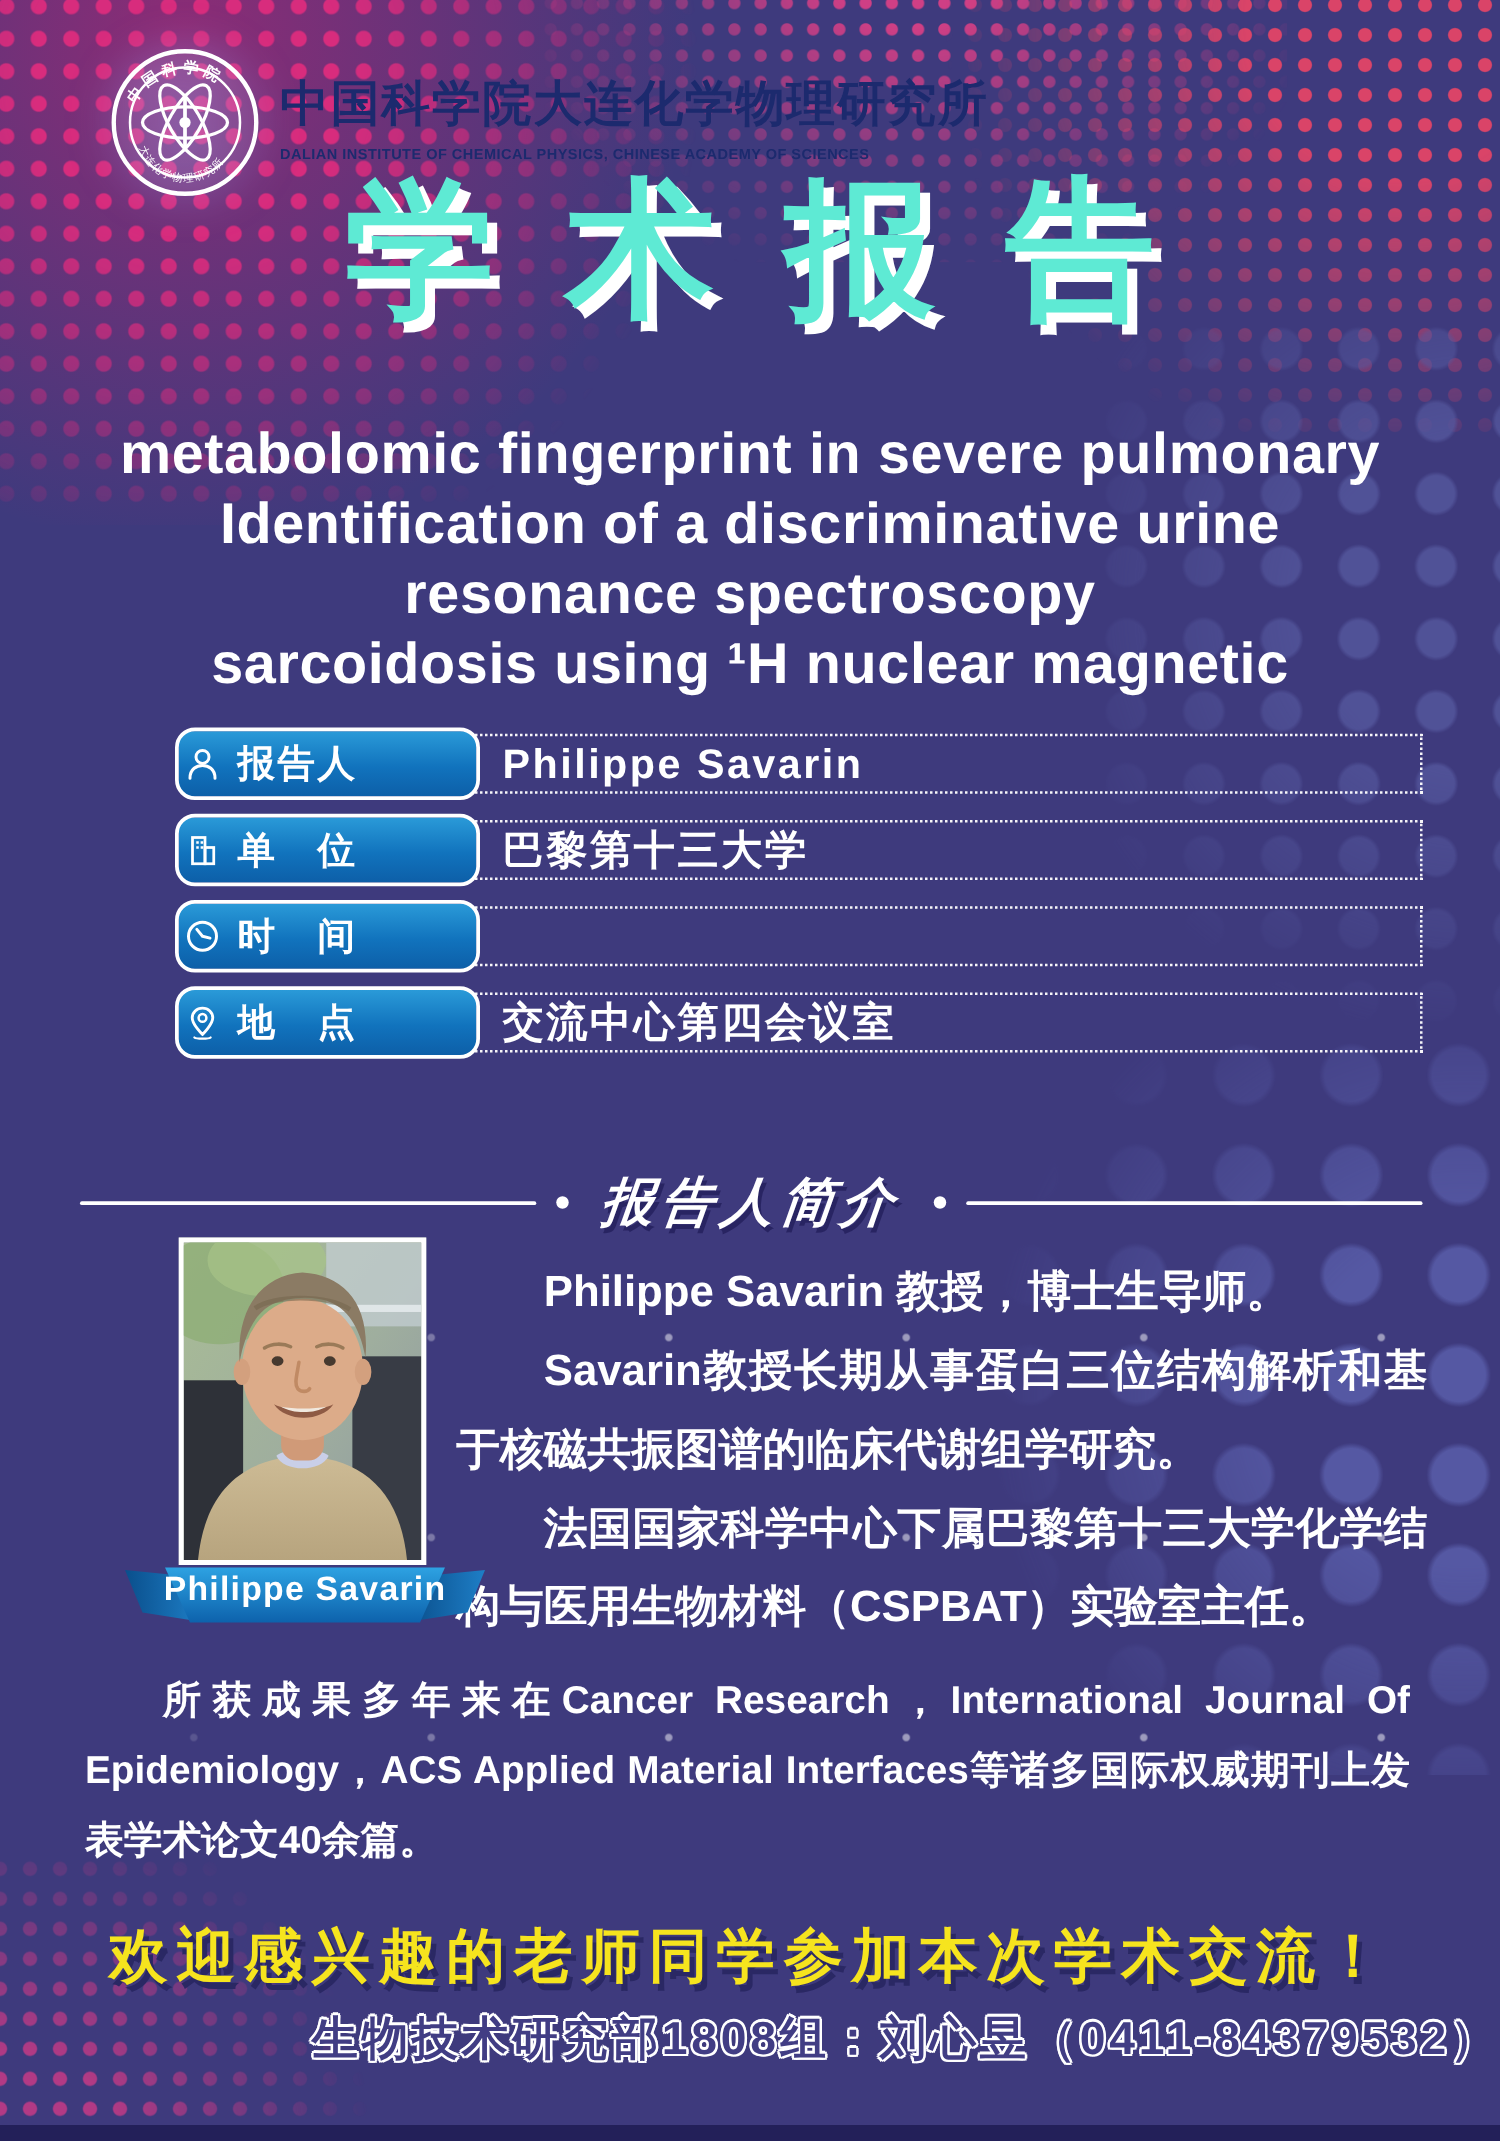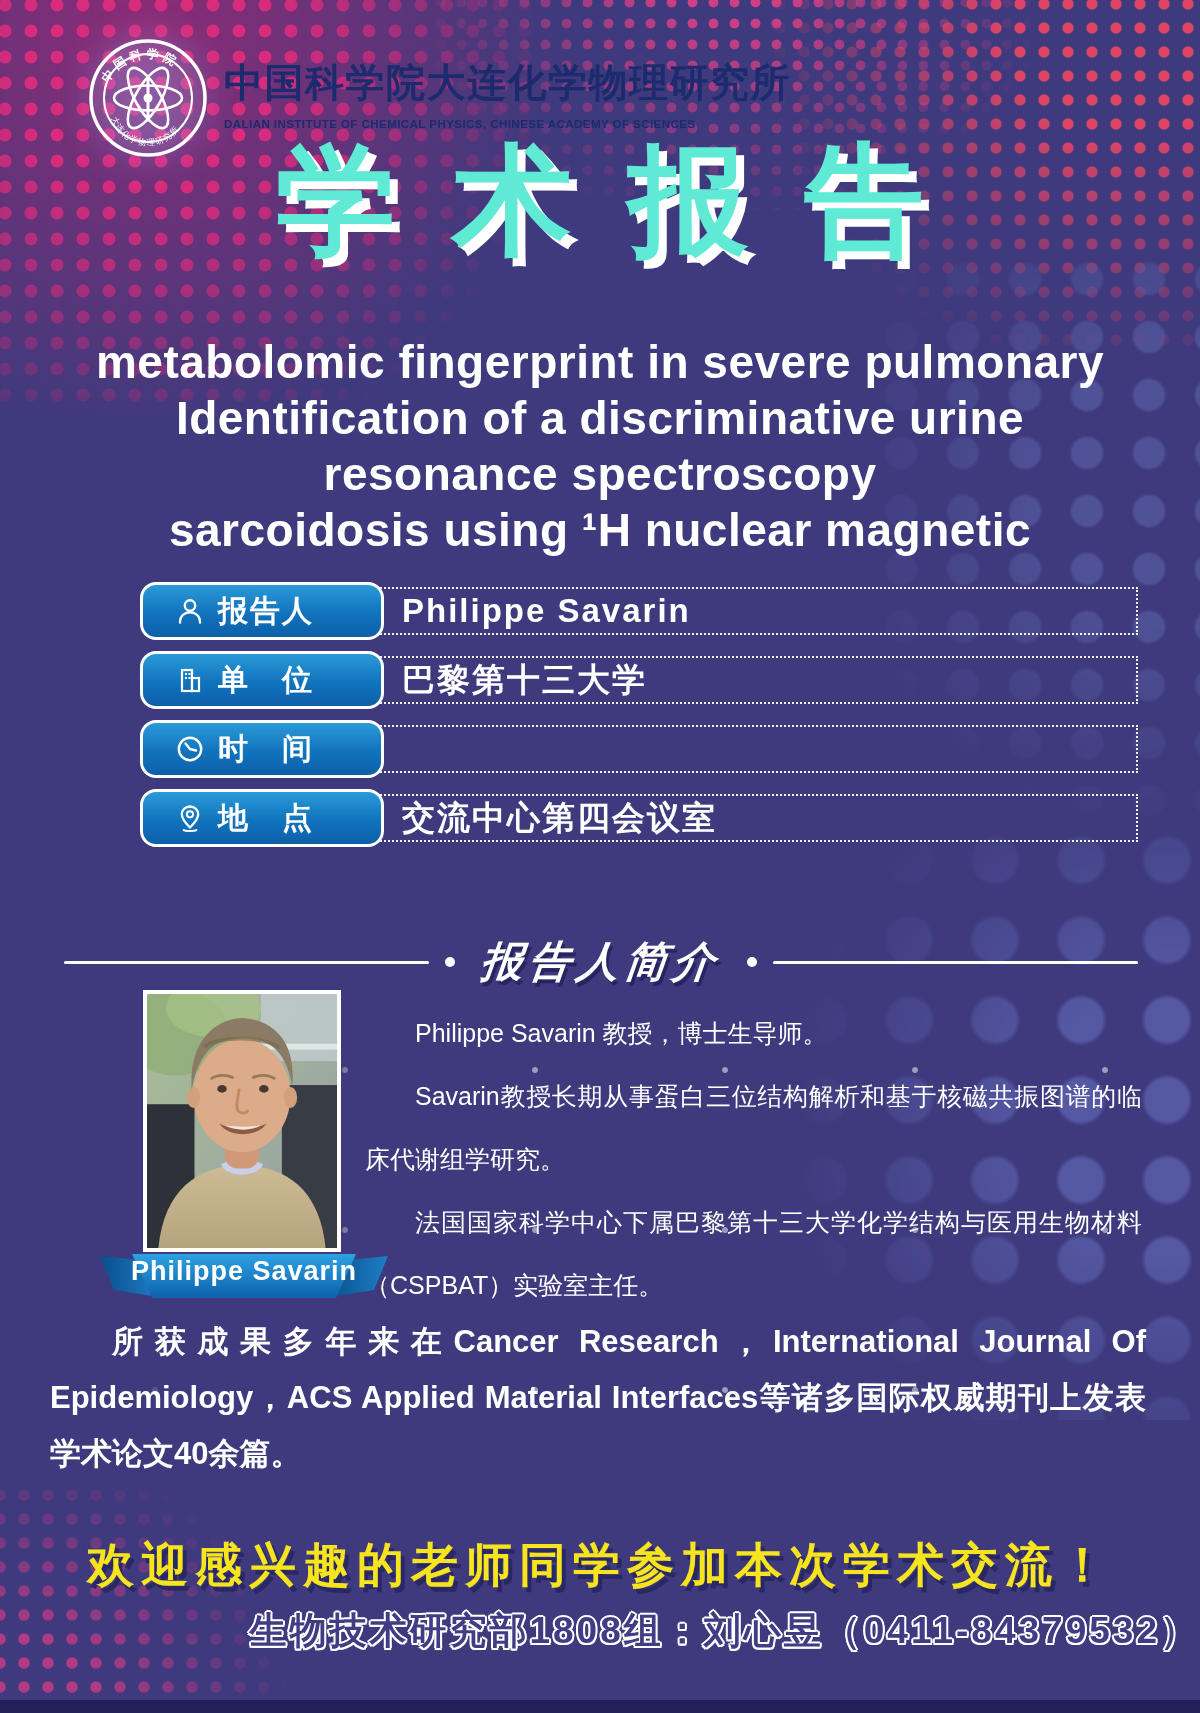--- a/index.html
+++ b/index.html
@@ -70,21 +70,21 @@
   .rows{position:absolute;left:140px;right:62px;top:582px;z-index:2;}
   .row{position:relative;height:58px;margin-bottom:11px;}
   .row-dots{position:absolute;left:8px;right:0;top:5px;bottom:5px;
     border:2px dotted rgba(255,255,255,.95);}
   .row-value{position:absolute;left:262px;right:10px;top:0;bottom:0;
     display:flex;align-items:center;color:#fff;font-weight:800;font-size:33px;
     letter-spacing:2px;white-space:nowrap;}
   .pill{position:absolute;left:0;top:0;bottom:0;width:244px;box-sizing:border-box;
     border:3px solid #fff;border-radius:16px;
     background:linear-gradient(180deg,#2a9ad8 0%,#1173bd 55%,#0d5fa8 100%);
-    display:flex;align-items:center;padding-left:32px;gap:13px;}
+    display:flex;align-items:center;padding-left:4px;gap:13px;}
   .pill .lbl{color:#fff;font-weight:800;font-size:30px;letter-spacing:2px;white-space:nowrap;}
   .pill svg{flex:0 0 auto;}
 
   
   .divider{position:absolute;left:64px;right:62px;top:938px;height:48px;z-index:2;
     display:flex;align-items:center;gap:16px;}
   .div-line{flex:1;height:3px;background:#fff;border-radius:2px;}
   .div-dot{width:10px;height:10px;border-radius:50%;background:#fff;flex:0 0 auto;}
   .div-title{color:#fff;font-weight:900;font-size:42px;letter-spacing:6px;
     font-style:italic;transform:skewX(-6deg);padding:0 10px;
@@ -94,25 +94,25 @@
   .photo{position:absolute;left:143px;top:990px;width:198px;height:262px;z-index:2;
     border:4px solid #fff;box-sizing:border-box;background:#9aa79c;}
   .photo svg{display:block;width:100%;height:100%;}
   .ribbon{position:absolute;left:98px;top:1248px;width:292px;height:56px;z-index:3;}
   .ribbon svg{position:absolute;inset:0;}
   .ribbon .cap{position:absolute;left:0;right:0;top:8px;text-align:center;
     color:#fff;font-weight:800;font-size:27px;letter-spacing:1px;}
 
   
   .bio{position:absolute;left:365px;right:58px;top:1002px;z-index:2;color:#fff;
-    font-weight:400;font-size:25px;line-height:63px;text-align:justify;}
+    font-weight:700;font-size:35px;line-height:63px;text-align:justify;}
   .bio p{margin:0;text-indent:2em;}
   .bio-wide{position:absolute;left:50px;right:54px;top:1314px;z-index:2;color:#fff;
     font-weight:700;font-size:31px;line-height:56px;text-align:justify;}
-  .bio-wide p{margin:0;text-indent:2em;}
+  .bio-wide p{margin:18px;text-indent:2em;}
 
   
   .welcome{position:absolute;left:0;right:0;top:1534px;z-index:2;text-align:center;
     color:#f6e41e;font-weight:900;font-size:47px;letter-spacing:7px;
     text-shadow:4px 5px 0 #2a2864;white-space:nowrap;}
   .contact{position:absolute;left:0;right:0;top:1606px;z-index:2;text-align:right;
     color:#413d84;font-weight:900;font-size:37px;letter-spacing:3px;white-space:nowrap;
     text-shadow:2px 0 0 #fff,-2px 0 0 #fff,0 2px 0 #fff,0 -2px 0 #fff,
       1.5px 1.5px 0 #fff,-1.5px 1.5px 0 #fff,1.5px -1.5px 0 #fff,-1.5px -1.5px 0 #fff;}
 </style>

